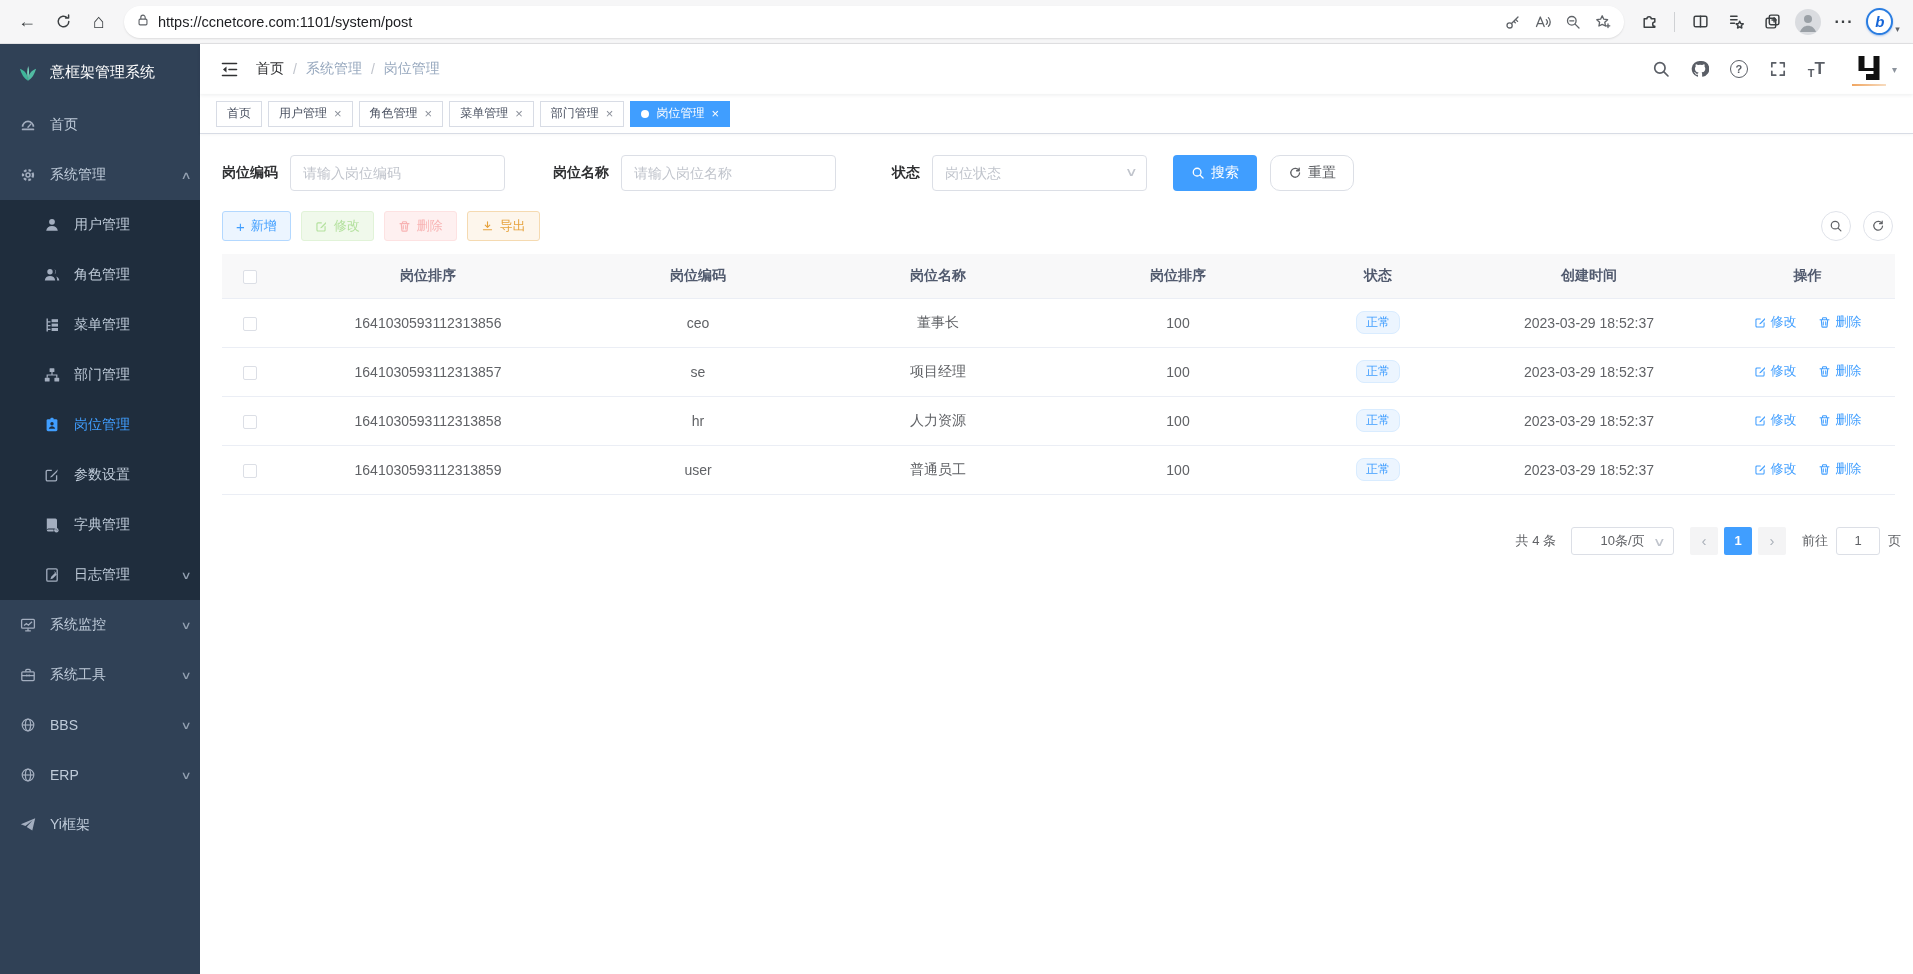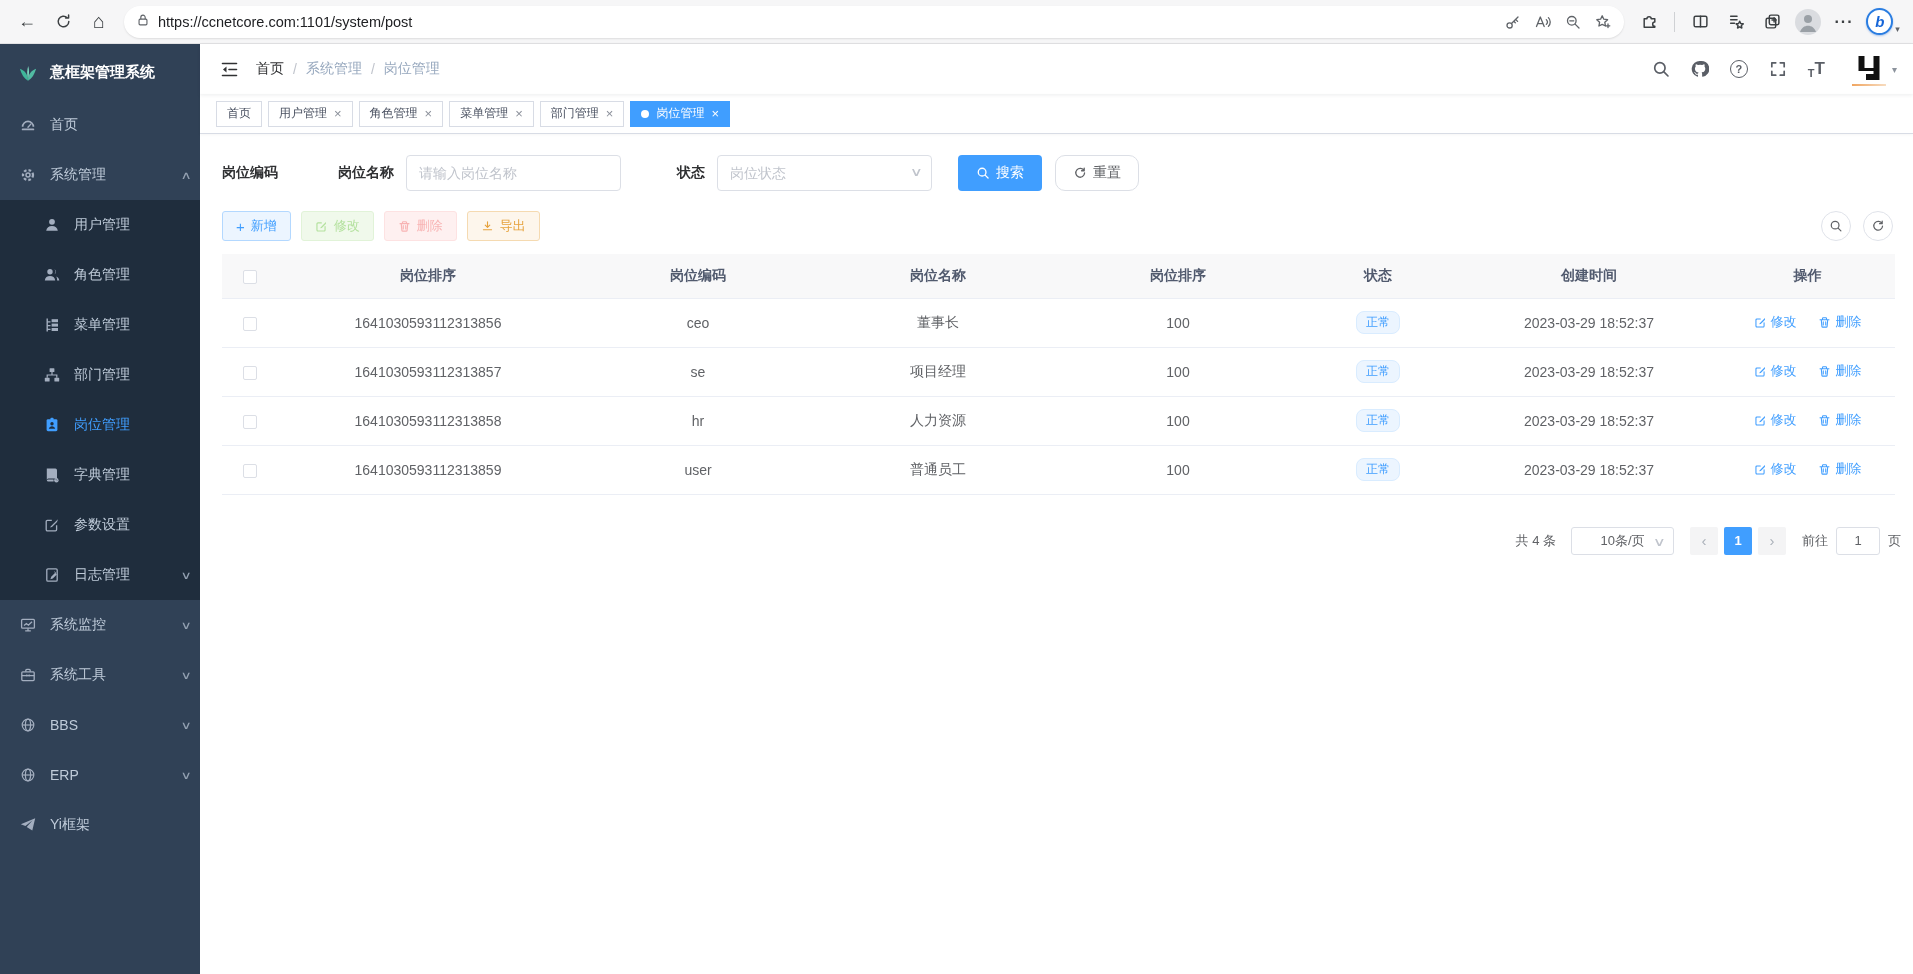--- a/index.html
+++ b/index.html
@@ -21,21 +21,21 @@
   .bing { width:27px; height:27px; border-radius:50%; background:#fff; border:2px solid #2a7de1; color:#1565d8; display:flex; align-items:center; justify-content:center; font-weight:bold; font-style:italic; font-size:15px; box-shadow:0 1px 2px rgba(21,101,216,.35); }
   .bing-caret { font-size:9px; color:#5f6368; margin-left:2px; align-self:flex-end; padding-bottom:4px; }
 
   
   .app { flex:1; display:flex; min-height:0; }
 
   
   .sidebar { width:200px; background:#304156; flex-shrink:0; color:#bfcbd9; overflow:hidden; }
   .logo-row { height:56px; display:flex; align-items:center; gap:10px; padding-left:16px; }
   .logo-row svg { width:24px; height:24px; }
-  .logo-text { color:#fff; font-weight:bold; font-size:15px; }
+  .logo-text { color:#fff; font-weight:normal; font-size:15px; }
   .menu-item { height:50px; display:flex; align-items:center; padding:0 10px 0 20px; font-size:14px; cursor:pointer; }
   .menu-item .mi-icon { width:16px; height:16px; margin-right:14px; color:#a3aebf; flex-shrink:0; display:flex; }
   .menu-item .mi-icon svg { width:16px; height:16px; }
   .menu-item .chev { margin-left:auto; font-size:11px; color:#93a0b1; transform:scaleX(1.4); }
   .submenu { background:#1f2d3d; }
   .submenu .menu-item { padding-left:44px; }
   .menu-item.active { color:#409eff; }
   .menu-item.active .mi-icon { color:#409eff; }
 
   
@@ -293,37 +293,37 @@
                 <rect x="2.6" y="2.2" width="10.8" height="12" rx="1.4" fill="currentColor"></rect>
                 <rect x="6.4" y="0.8" width="3.2" height="2.6" rx="1" fill="currentColor"></rect>
                 <circle cx="8" cy="6.8" r="1.7" fill="#1f2d3d"></circle>
                 <path d="M4.8 11.8c.4-1.7 1.7-2.6 3.2-2.6s2.8.9 3.2 2.6z" fill="#1f2d3d"></path>
               </svg>
           </span>
           <span>岗位管理</span>
         </div>
         <div class="menu-item">
           <span class="mi-icon">
+            <svg viewBox="0 0 16 16">
+                <path d="M12.6 8.2V12.6a1.2 1.2 0 0 1-1.2 1.2H3.4a1.2 1.2 0 0 1-1.2-1.2v-8a1.2 1.2 0 0 1 1.2-1.2h4.4" fill="none" stroke="currentColor" stroke-width="1.3"></path>
+                <path d="M6.6 9.6 14 2.2l-1 2.8-5 5-1.9.6z" fill="currentColor"></path>
+              </svg>
+          </span>
+          <span>参数设置</span>
+        </div>
+        <div class="menu-item">
+          <span class="mi-icon">
             <svg viewBox="0 0 16 16" fill="currentColor">
                 <path d="M2.8 1.6h8.6A1.6 1.6 0 0 1 13 3.2v8.2H4.4a1.6 1.6 0 0 0-1.6 1.6z"></path>
                 <path d="M2.8 13A1.6 1.6 0 0 0 4.4 14.6h5.2v-2H4.4c-.7 0-1.3.2-1.6.4z"></path>
                 <circle cx="12.4" cy="13.2" r="2.2"></circle>
                 <path d="M12 12.4l1 1" stroke="#1f2d3d" stroke-width=".9"></path>
               </svg>
           </span>
           <span>字典管理</span>
-        </div>
-        <div class="menu-item">
-          <span class="mi-icon">
-            <svg viewBox="0 0 16 16">
-                <path d="M12.6 8.2V12.6a1.2 1.2 0 0 1-1.2 1.2H3.4a1.2 1.2 0 0 1-1.2-1.2v-8a1.2 1.2 0 0 1 1.2-1.2h4.4" fill="none" stroke="currentColor" stroke-width="1.3"></path>
-                <path d="M6.6 9.6 14 2.2l-1 2.8-5 5-1.9.6z" fill="currentColor"></path>
-              </svg>
-          </span>
-          <span>参数设置</span>
         </div>
         <div class="menu-item">
           <span class="mi-icon">
             <svg viewBox="0 0 16 16">
                 <rect x="2.8" y="1.8" width="10.4" height="12.4" rx="1.2" fill="none" stroke="currentColor" stroke-width="1.3"></rect>
                 <path d="M6.4 12.2l.8-2.4 4-4 1.6 1.6-4 4z" fill="currentColor"></path>
                 <path d="M10.4 4.8 12 6.4" stroke="currentColor" stroke-width="1"></path>
               </svg>
           </span>
           <span>日志管理</span>
@@ -458,20 +458,21 @@
         </span>
         <span class="tag active">
           <span class="dot"></span>
           <span>岗位管理</span>
           <span class="x">×</span>
         </span>
       </div>
 
       <div class="searchrow">
         <span class="f-label">岗位编码</span>
+        <input class="f-input" placeholder="请输入岗位编码" style="">
         <span class="fgap"></span>
         <span class="f-label">岗位名称</span>
         <input class="f-input" placeholder="请输入岗位名称" style="">
         <span class="fgap" style="width:56px"></span>
         <span class="f-label">状态</span>
         <span class="select-wrap">
           <input class="f-input" readonly="" placeholder="岗位状态" style="">
           <span class="select-caret">∨</span>
         </span>
         <button class="btn btn-search">

